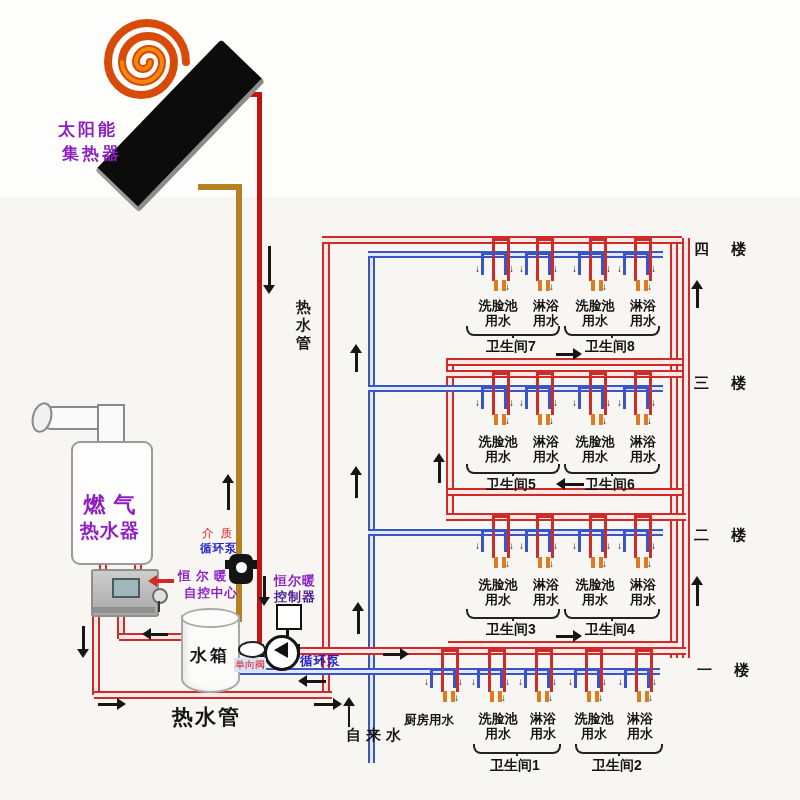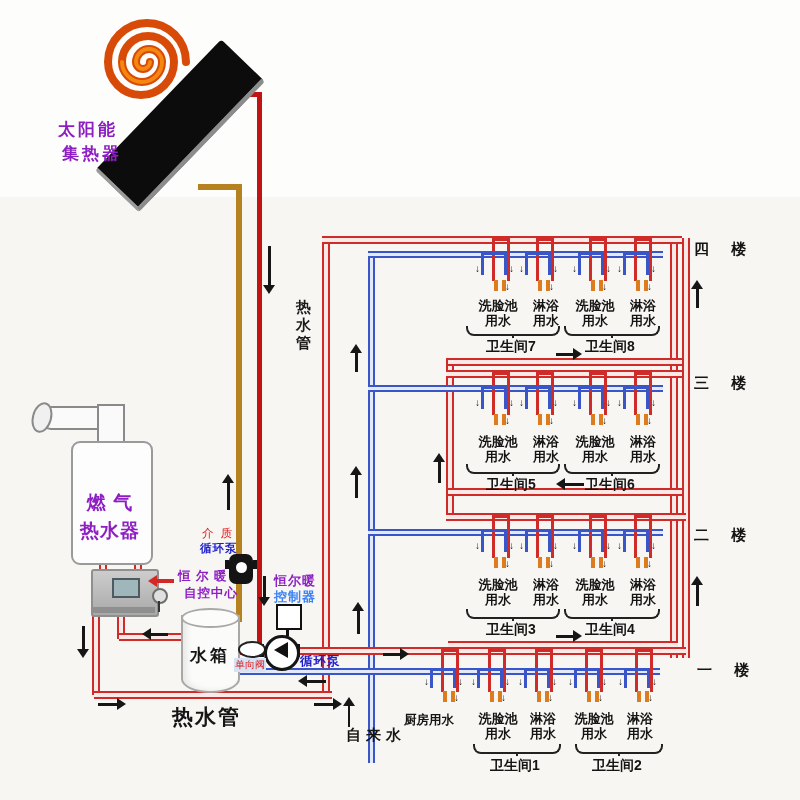--- a/index.html
+++ b/index.html
@@ -341,21 +341,21 @@
     </div>
   <div class="brk" style="left:473px;top:744px;width:84px;"></div>
   <div class="brk" style="left:575px;top:744px;width:84px;"></div>
   <div class="bathlabel" style="left:473px;top:757px;">卫生间1</div>
   <div class="bathlabel" style="left:575px;top:757px;">卫生间2</div>
 
   <div class="dev" style="left:42px;top:406px;width:62px;height:20px;background:#fafafa;border:2px solid #8a8a8a;border-radius:9px;"></div>
   <div class="dev" style="left:32px;top:402px;width:16px;height:27px;background:#f0f0f0;border:2px solid #8a8a8a;border-radius:50%;transform:rotate(15deg);"></div>
   <div class="dev" style="left:97px;top:404px;width:24px;height:40px;background:#fafafa;border:2px solid #8a8a8a;"></div>
   <div class="dev" style="left:71px;top:441px;width:78px;height:120px;background:#fdfdfd;border:2.5px solid #9a9a9a;border-radius:9px;"></div>
-  <div class="plabel" style="left:74px;top:490px;width:72px;text-align:center;font-size:19px;letter-spacing:1px;">燃 气</div>
+  <div class="plabel" style="left:74px;top:490px;width:72px;text-align:center;font-size:22px;letter-spacing:1px;">燃 气</div>
   <div class="plabel" style="left:74px;top:518px;width:72px;text-align:center;font-size:19px;letter-spacing:1px;">热水器</div>
   <div class="vr" style="left:99px;top:557px;height:12px;"></div>
   <div class="vr" style="left:134px;top:557px;height:12px;"></div>
 
   <div class="dev" style="left:91px;top:569px;width:64px;height:44px;background:linear-gradient(#cdcdcd,#a9a9a9);border:2px solid #8f8f8f;border-radius:3px;"></div>
   <div class="dev" style="left:112px;top:578px;width:24px;height:16px;background:#9fb7ba;border:2px solid #4e5a5e;"></div>
   <div class="dev" style="left:93px;top:607px;width:62px;height:6px;background:#8f8f8f;"></div>
   <div class="dev" style="left:152px;top:588px;width:12px;height:12px;background:#e0e0e0;border:2px solid #6e6e6e;border-radius:50%;"></div>
   <div class="dev" style="left:158px;top:601px;width:2px;height:11px;background:#333;"></div>
   <div class="aw red left" style="left:148px;top:574px;width:26px;height:13px;"></div>
@@ -386,15 +386,15 @@
   <div class="redtxt" style="left:234px;top:658px;font-size:10px;background:#d7e2f5;padding:0 1px;letter-spacing:0;">单向阀</div>
   <div class="dev" style="left:258px;top:644px;width:6px;height:13px;background:#111;z-index:4;"></div>
   <div class="dev" style="left:294px;top:644px;width:6px;height:13px;background:#111;z-index:4;"></div>
   <div class="dev" style="left:264px;top:635px;width:30px;height:30px;background:#fff;border:3px solid #151515;border-radius:50%;z-index:5;"></div>
   <div class="dev" style="left:274px;top:642px;width:0;height:0;border-top:8px solid transparent;border-bottom:8px solid transparent;border-right:14px solid #111;z-index:6;"></div>
   <div class="bluetxt" style="left:300px;top:653px;font-size:12.5px;">循环泵</div>
   <div class="dev" style="left:286px;top:626px;width:3px;height:10px;background:#111;"></div>
   <div class="dev" style="left:276px;top:604px;width:22px;height:22px;background:#fff;border:2.5px solid #111;"></div>
   <div class="aw down" style="left:258px;top:576px;width:12px;height:30px;"></div>
   <div class="plabel2" style="left:274px;top:572px;font-size:13px;">恒尔暖</div>
-  <div class="plabel2" style="left:274px;top:588px;font-size:13px;color:#3b82f6;text-align:right;">控制器</div>
+  <div class="plabel2" style="left:274px;top:588px;font-size:13px;color:#4c1d95;text-align:right;">控制器</div>
 
 </div>
 
 </body></html>

